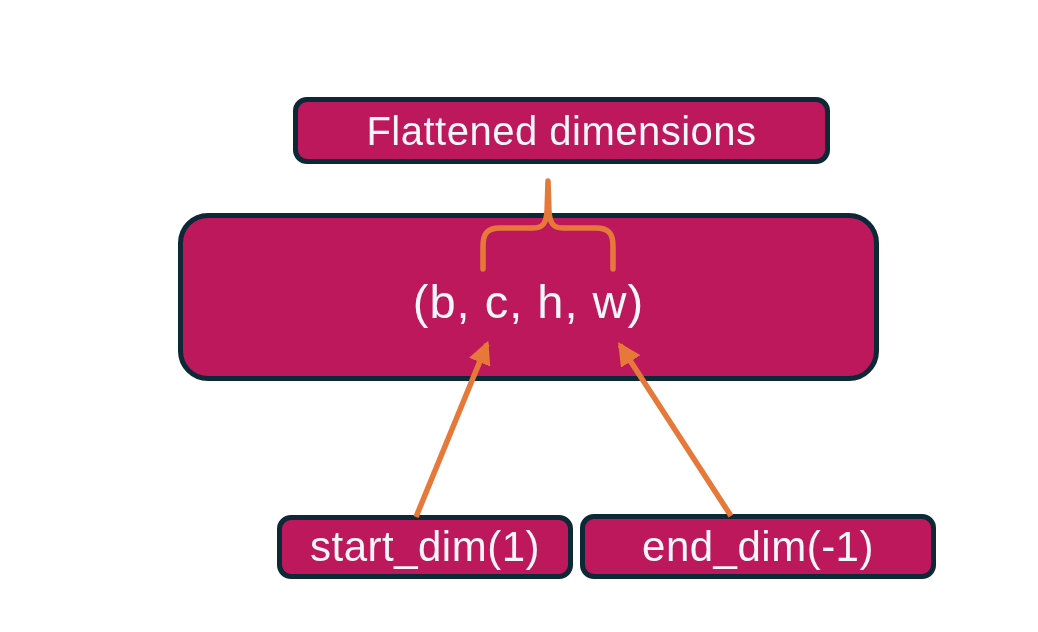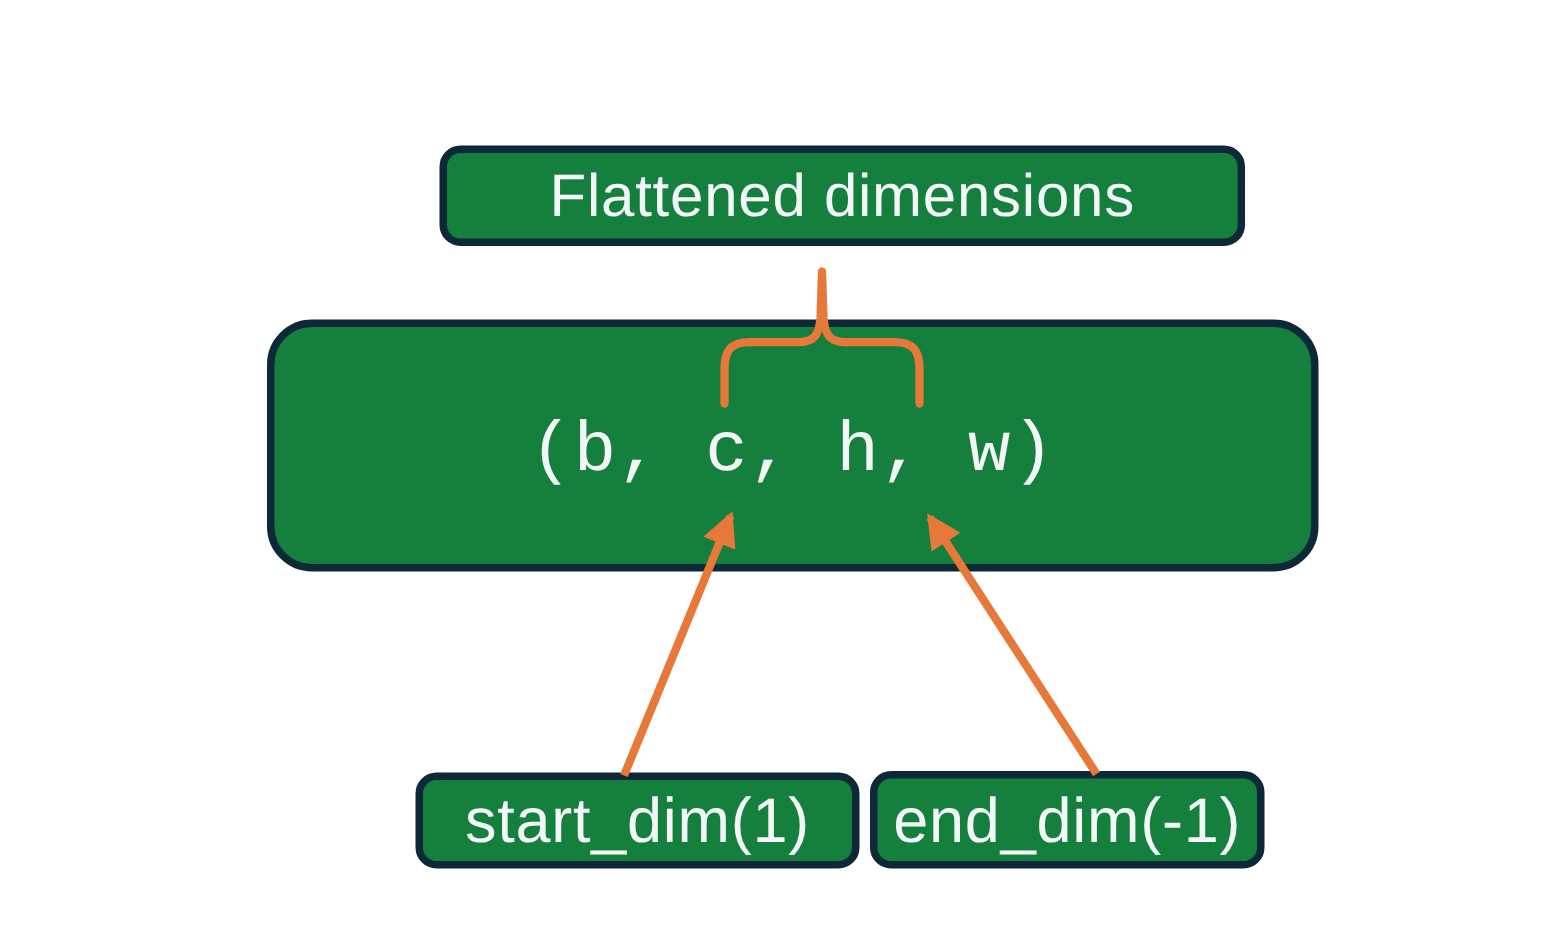--- a/index.html
+++ b/index.html
@@ -11,21 +11,21 @@
   .canvas {
     position: relative;
     width: 1038px;
     height: 632px;
     background: #ffffff;
     overflow: hidden;
   }
   .node {
     position: absolute;
     box-sizing: border-box;
-    background: #15803d;
+    background: #be185d;
     border: 5px solid #0d2836;
     display: flex;
     align-items: center;
     justify-content: center;
     color: #f2f6f7;
   }
   .node .label {
     white-space: nowrap;
     line-height: 1;
   }
@@ -35,34 +35,33 @@
     border-radius: 14px;
     font-size: 40px;
     letter-spacing: 0.5px;
   }
   .node-tensor {
     left: 178px; top: 213px;
     width: 701px; height: 168px;
     border-radius: 30px;
     font-size: 47px;
     letter-spacing: 1px;
-    font-family: Liberation Mono, monospace;
   }
   .node-tensor .label { margin-top: 8px; }
   .node-start-dim {
     left: 267px; top: 515px;
     width: 296px; height: 64px;
     border-radius: 14px;
     font-size: 42px;
     letter-spacing: 0.5px;
     margin-left: 10px;
   }
   .node-end-dim {
     left: 580px; top: 514px;
-    width: 263px; height: 65px;
+    width: 356px; height: 65px;
     border-radius: 14px;
     font-size: 42px;
     letter-spacing: 0.5px;
   }
   .annotation-layer {
     position: absolute;
     left: 0; top: 0;
     width: 1038px;
     height: 632px;
     pointer-events: none;

